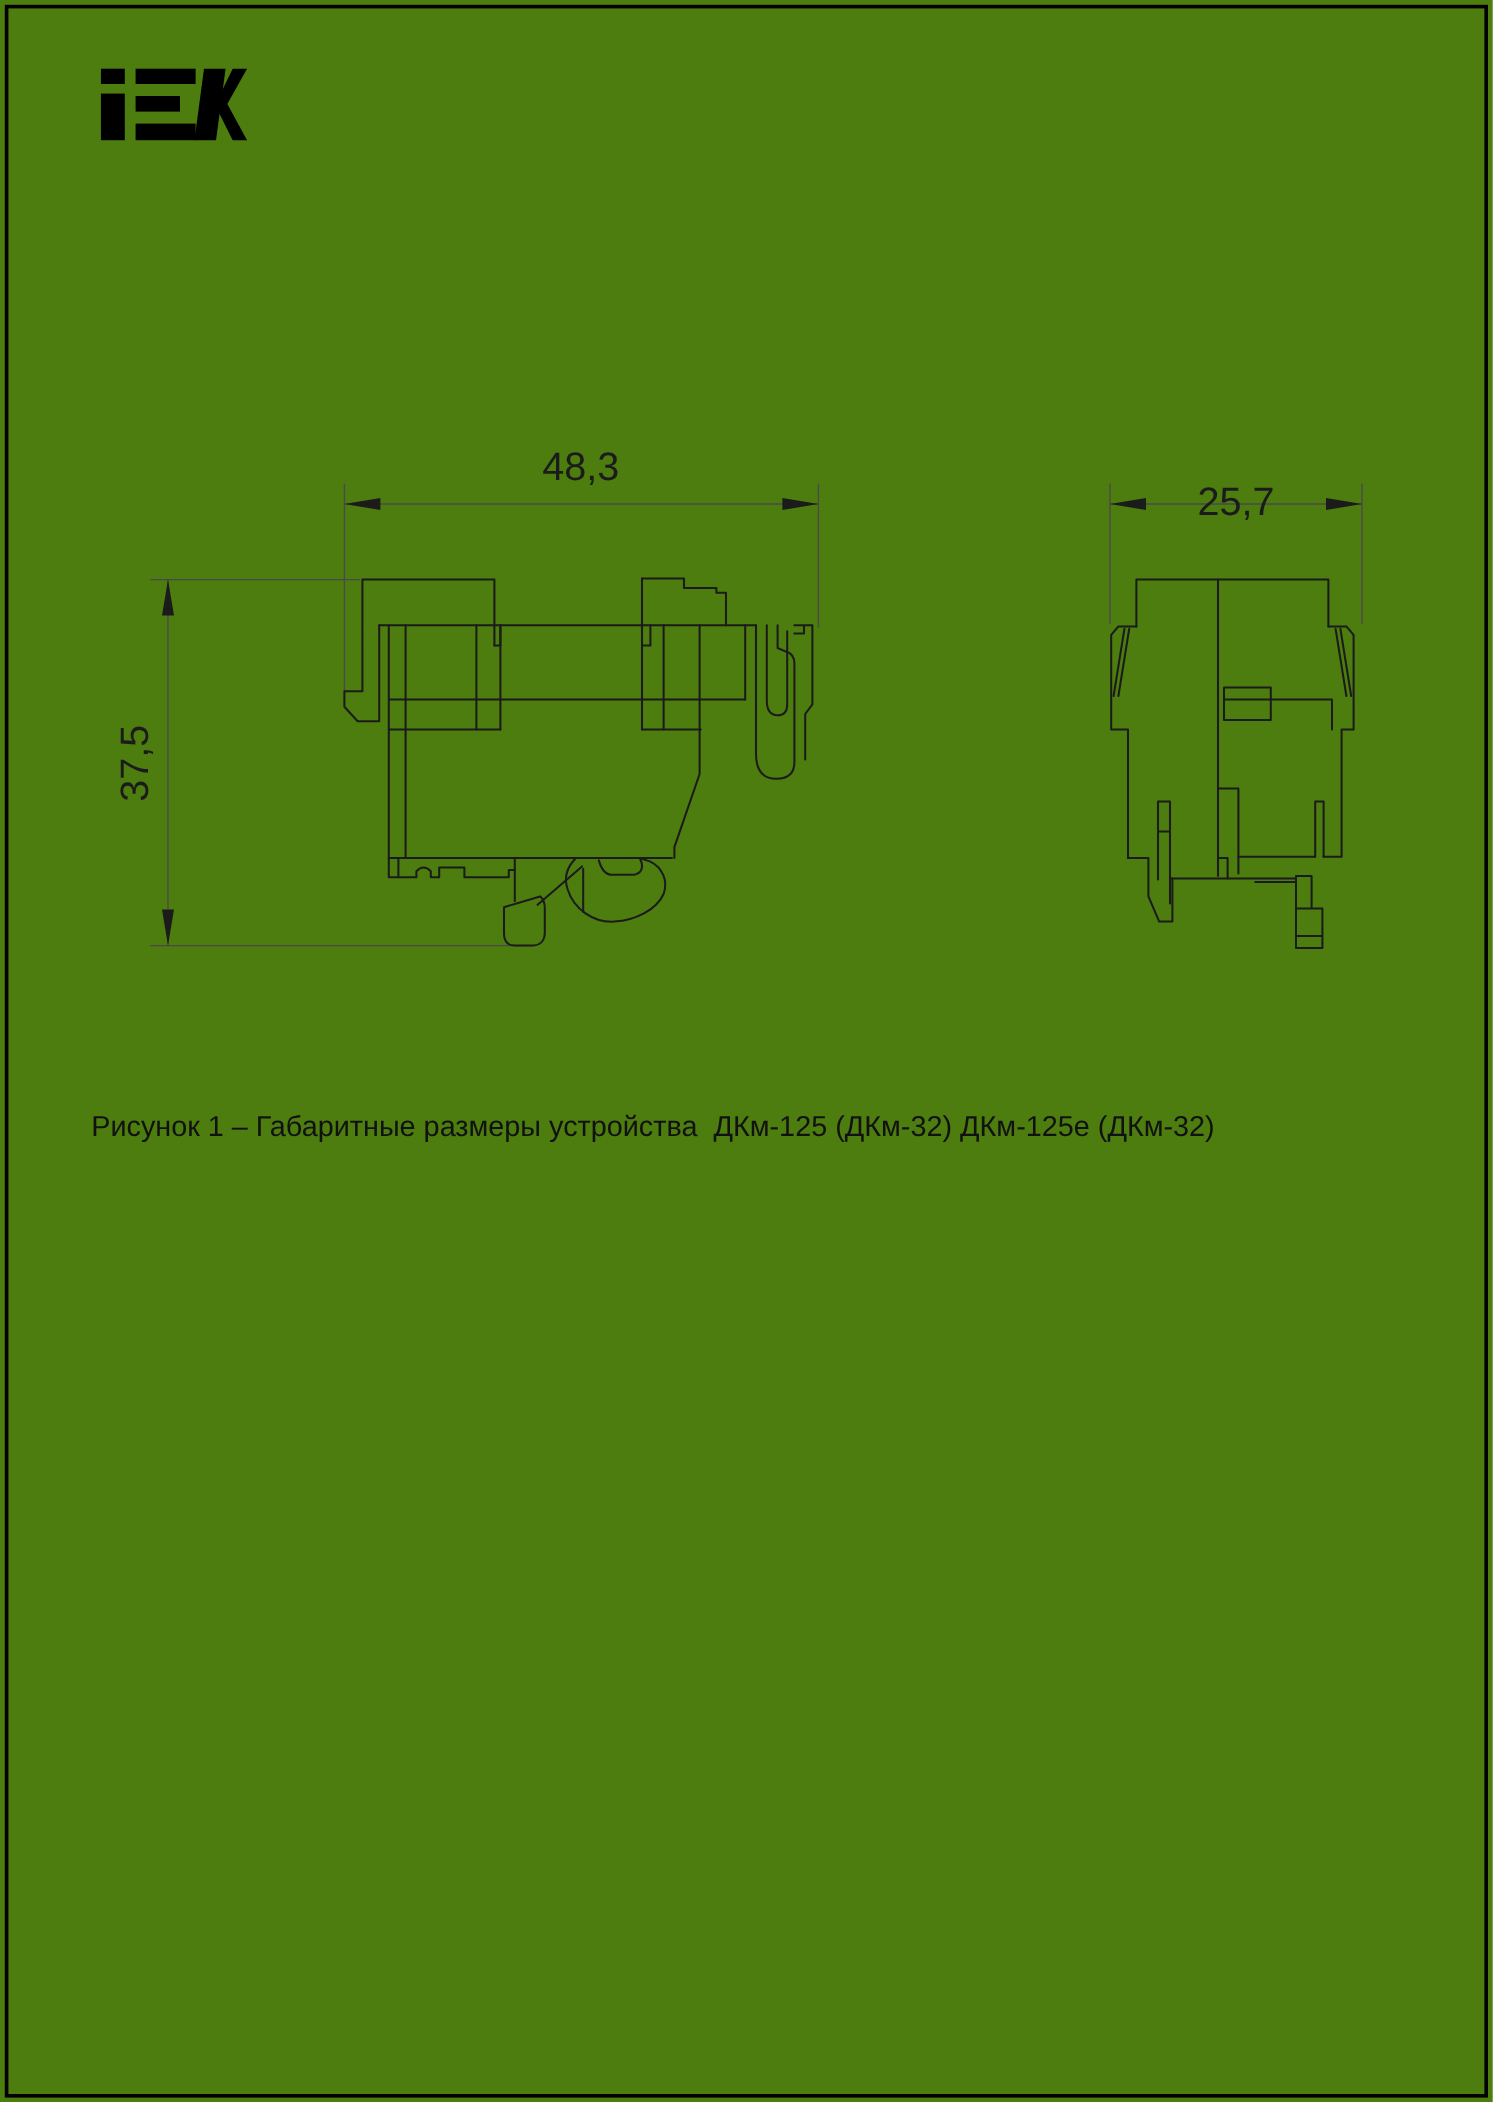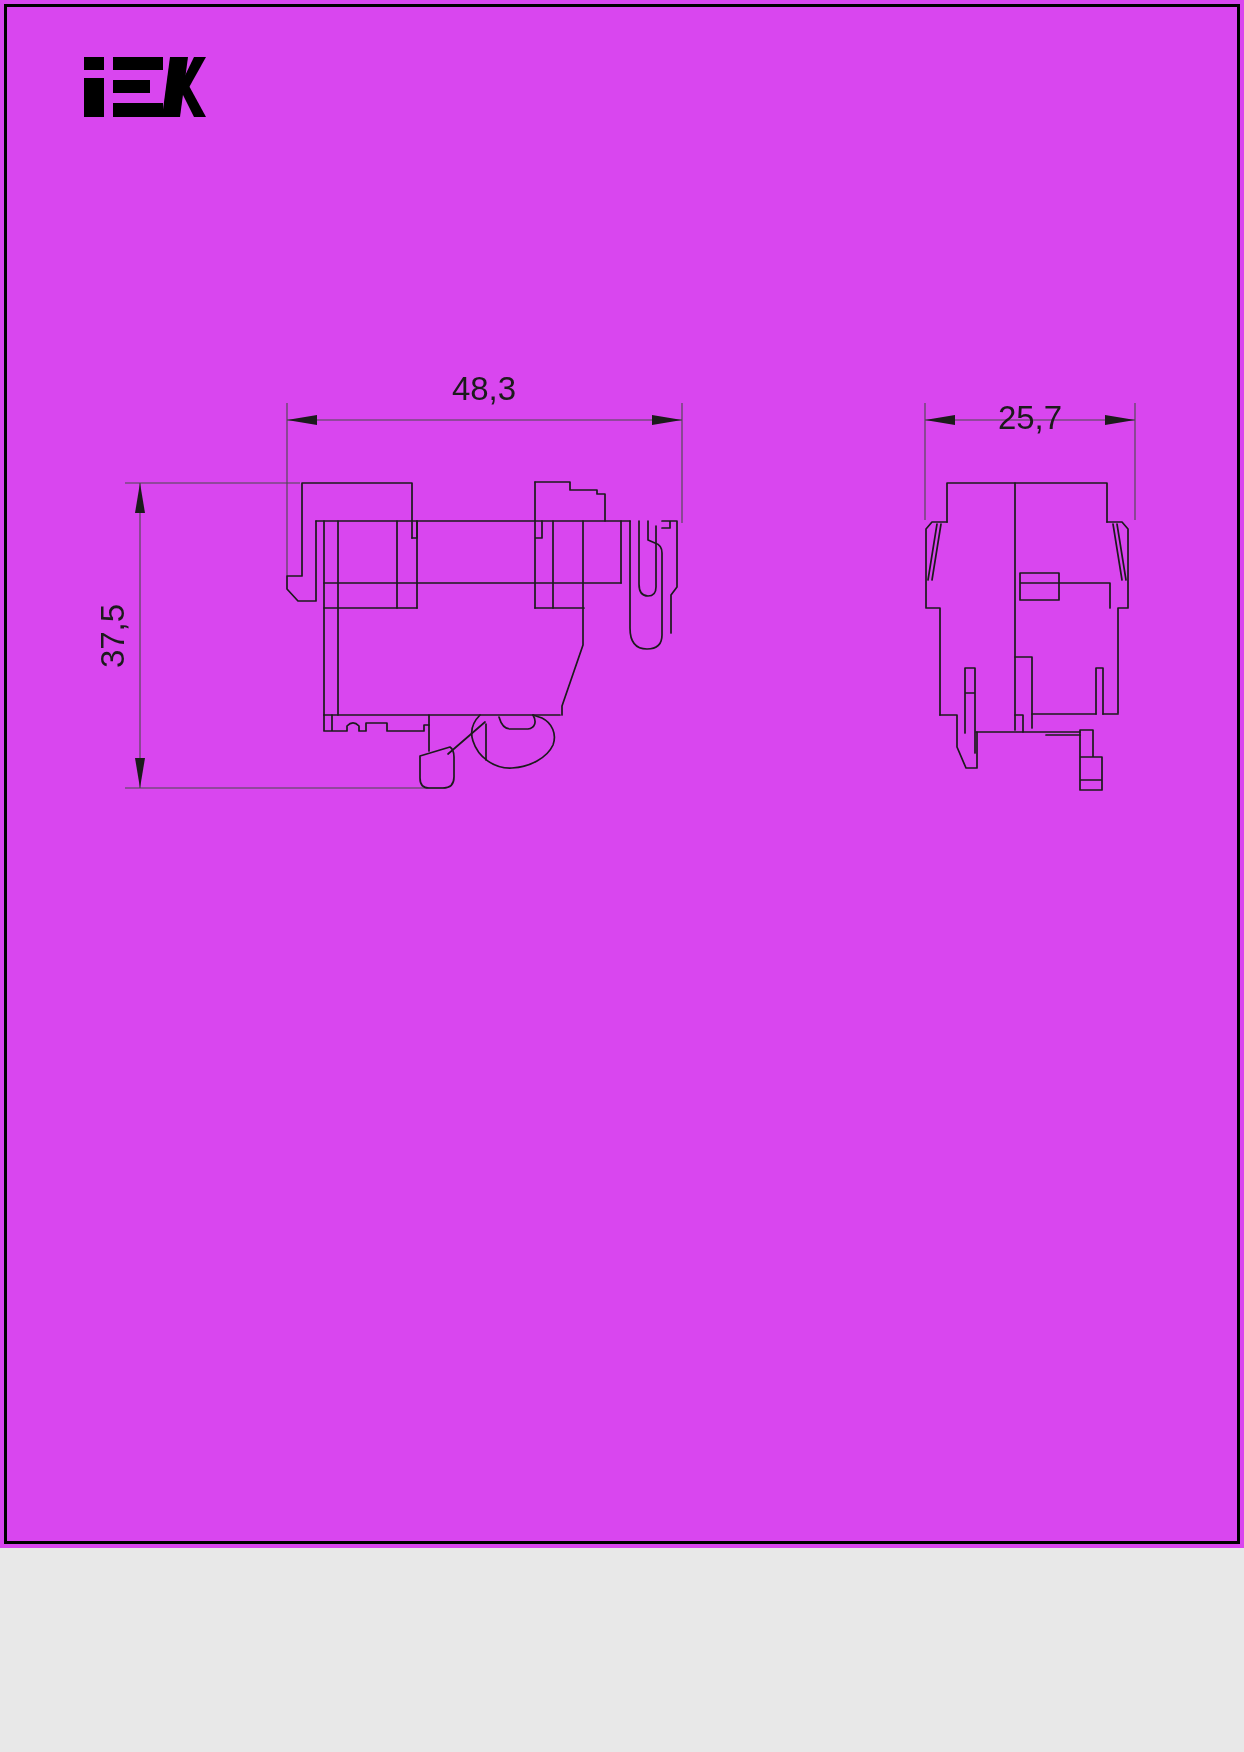--- a/index.html
+++ b/index.html
@@ -1,19 +1,19 @@
 <!DOCTYPE html>
 <html><head>
 <meta charset="utf-8">
 <style>
   html,body { margin:0; padding:0; background:#e8e8e8; }
   .page {
     position:relative;
-    width:1244px; height:1548px;
-    background:#d946ef;
+    width:1244px; height:1752px;
+    background:#4d7c0f;
     overflow:hidden;
     font-family:"Liberation Sans", sans-serif;
     color:#1b1b1b;
   }
   .frame {
     position:absolute; inset:4px;
     border:3px solid #000000;
     pointer-events:none;
   }
   .logo {
@@ -157,14 +157,15 @@
       <path d="M1080,730 H1093 M1080,730 V757 M1093,730 V757 M1080,757 H1102 V790 H1080 Z M1080,780 H1102"></path>
     </g>
   </svg>
 
   <div class="dim-label h" style="left:484px; top:372px;">48,3</div>
 
   <div class="dim-label h" style="left:1030px; top:372px;margin-top:29px;">25,7</div>
 
   <div class="dim-label v" style="left:112px; top:636px;">37,5</div>
 
+  <div class="caption">Рисунок 1 – Габаритные размеры устройства  ДКм-125 (ДКм-32) ДКм-125е (ДКм-32)</div>
 
 </div>
 
 </body></html>

